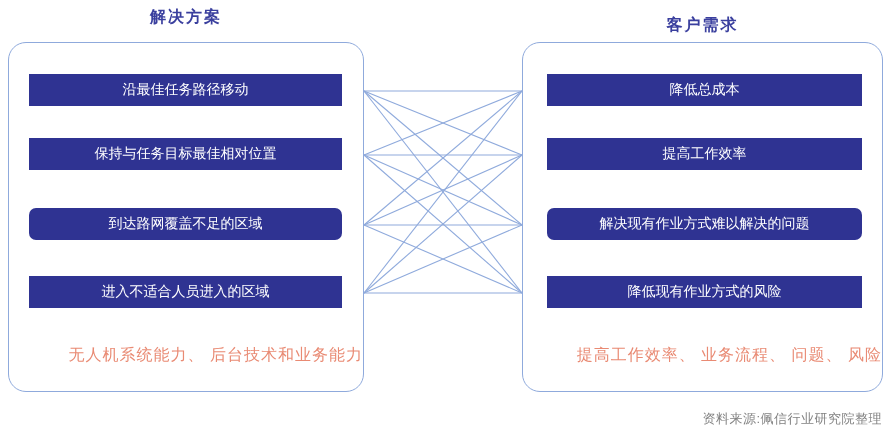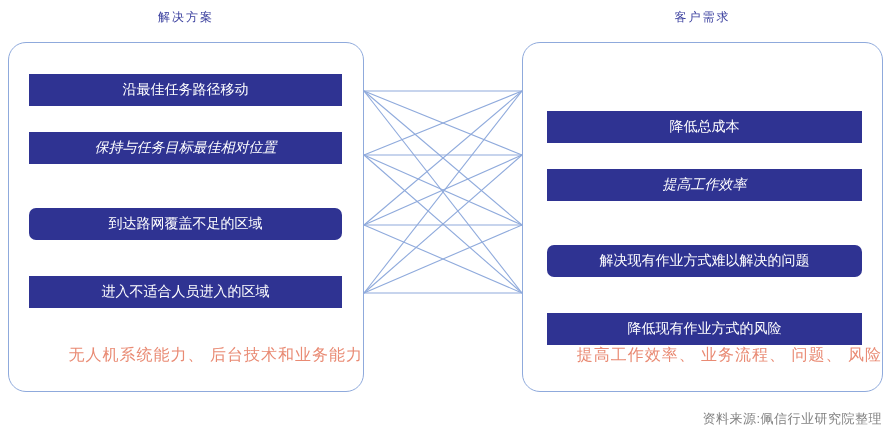--- a/index.html
+++ b/index.html
@@ -10,26 +10,27 @@
     background: #ffffff;
     font-family: "Liberation Sans", "DejaVu Sans", sans-serif;
     overflow: hidden;
   }
   .panel-title {
     position: absolute;
     top: 7px;
     height: 20px;
     line-height: 20px;
     text-align: center;
-    font-size: 12px;
+    font-size: 16px;
     letter-spacing: 2px;
     color: #3a3f9e;
+    font-weight: bold;
   }
   .panel-title.lp { left: 8px;   width: 356px; }
-  .panel-title.rp { left: 522px; width: 361px; }
+  .panel-title.rp { left: 522px; width: 361px; margin-top: 8px; }
 
   .panel {
     position: absolute;
     top: 42px;
     height: 350px;
     border: 1.5px solid #8faadc;
     border-radius: 18px;
     background: #ffffff;
     box-sizing: border-box;
   }
@@ -42,23 +43,23 @@
     background: #2f3392;
     color: #ffffff;
     font-size: 14px;
     display: flex;
     align-items: center;
     justify-content: center;
     text-align: center;
     white-space: nowrap;
   }
   .panel.lp .bar { left: 20px; width: 313px; }
-  .panel.rp .bar { left: 24px; width: 315px; margin-top: 37px; }
+  .panel.rp .bar { left: 24px; width: 315px; }
   .bar.r0 { top: 31px; }
-  .bar.r1 { top: 89px; font-style: italic; }
+  .bar.r1 { top: 95px; }
   .bar.r2 { top: 165px; border-radius: 7px; }
   .bar.r3 { top: 233px; }
 
   .footnote {
     position: absolute;
     top: 302px;
     left: 0;
     width: 100%;
     text-align: right;
     font-size: 16px;

